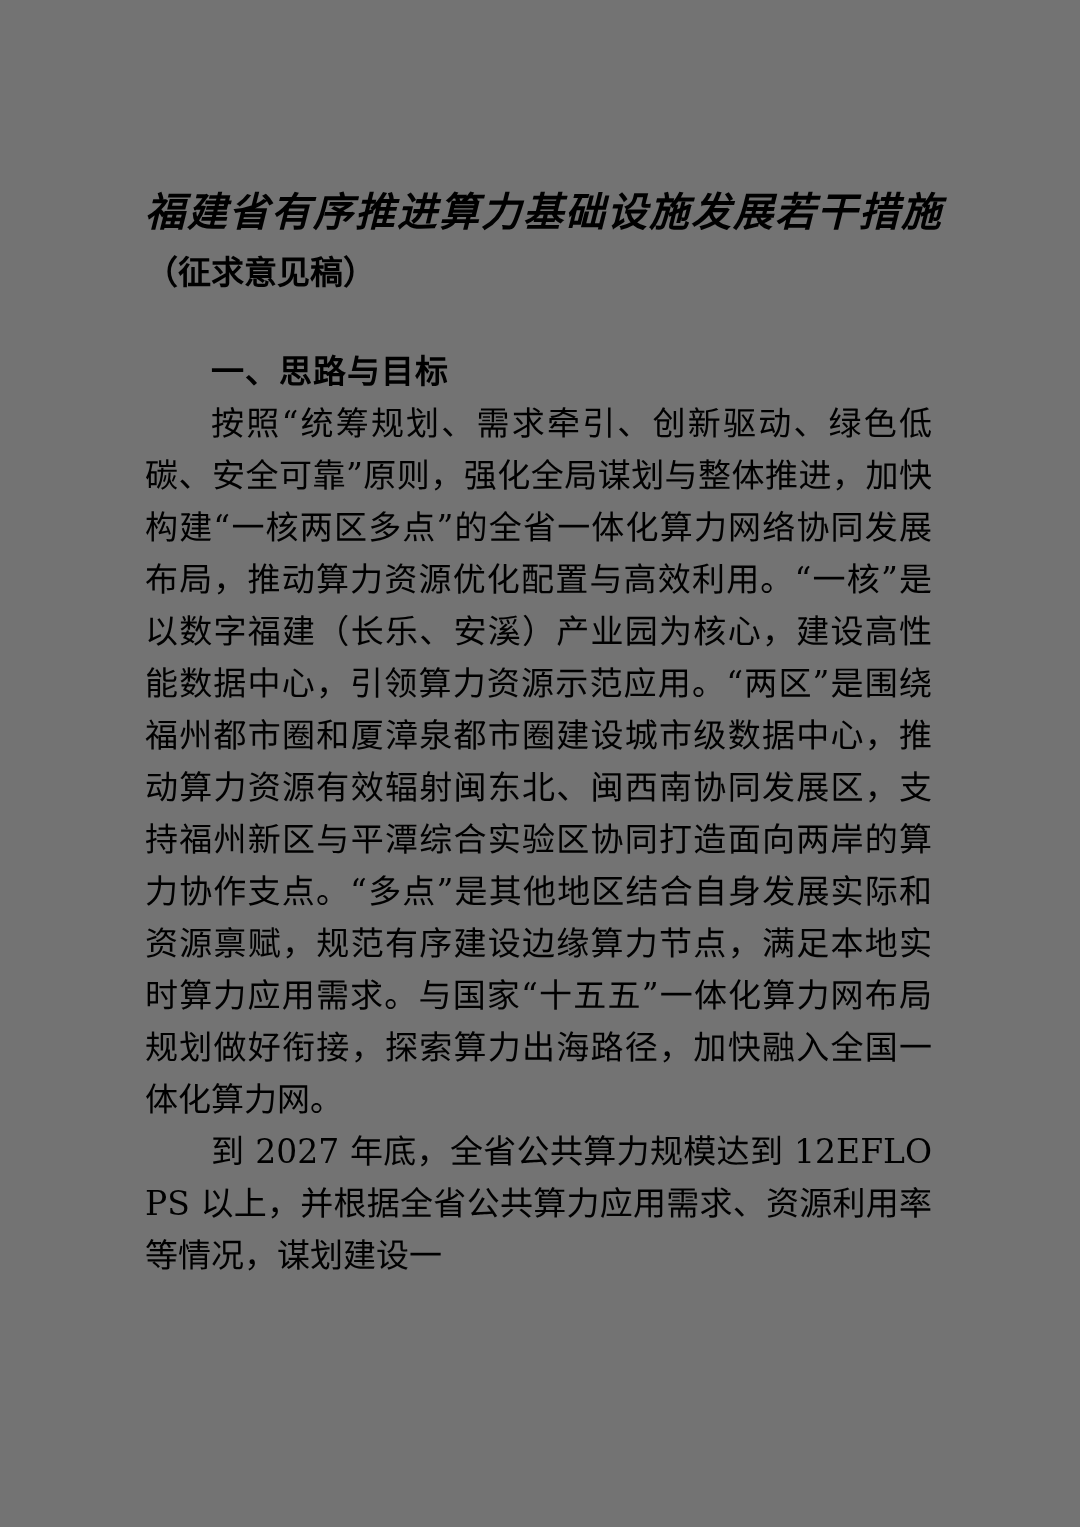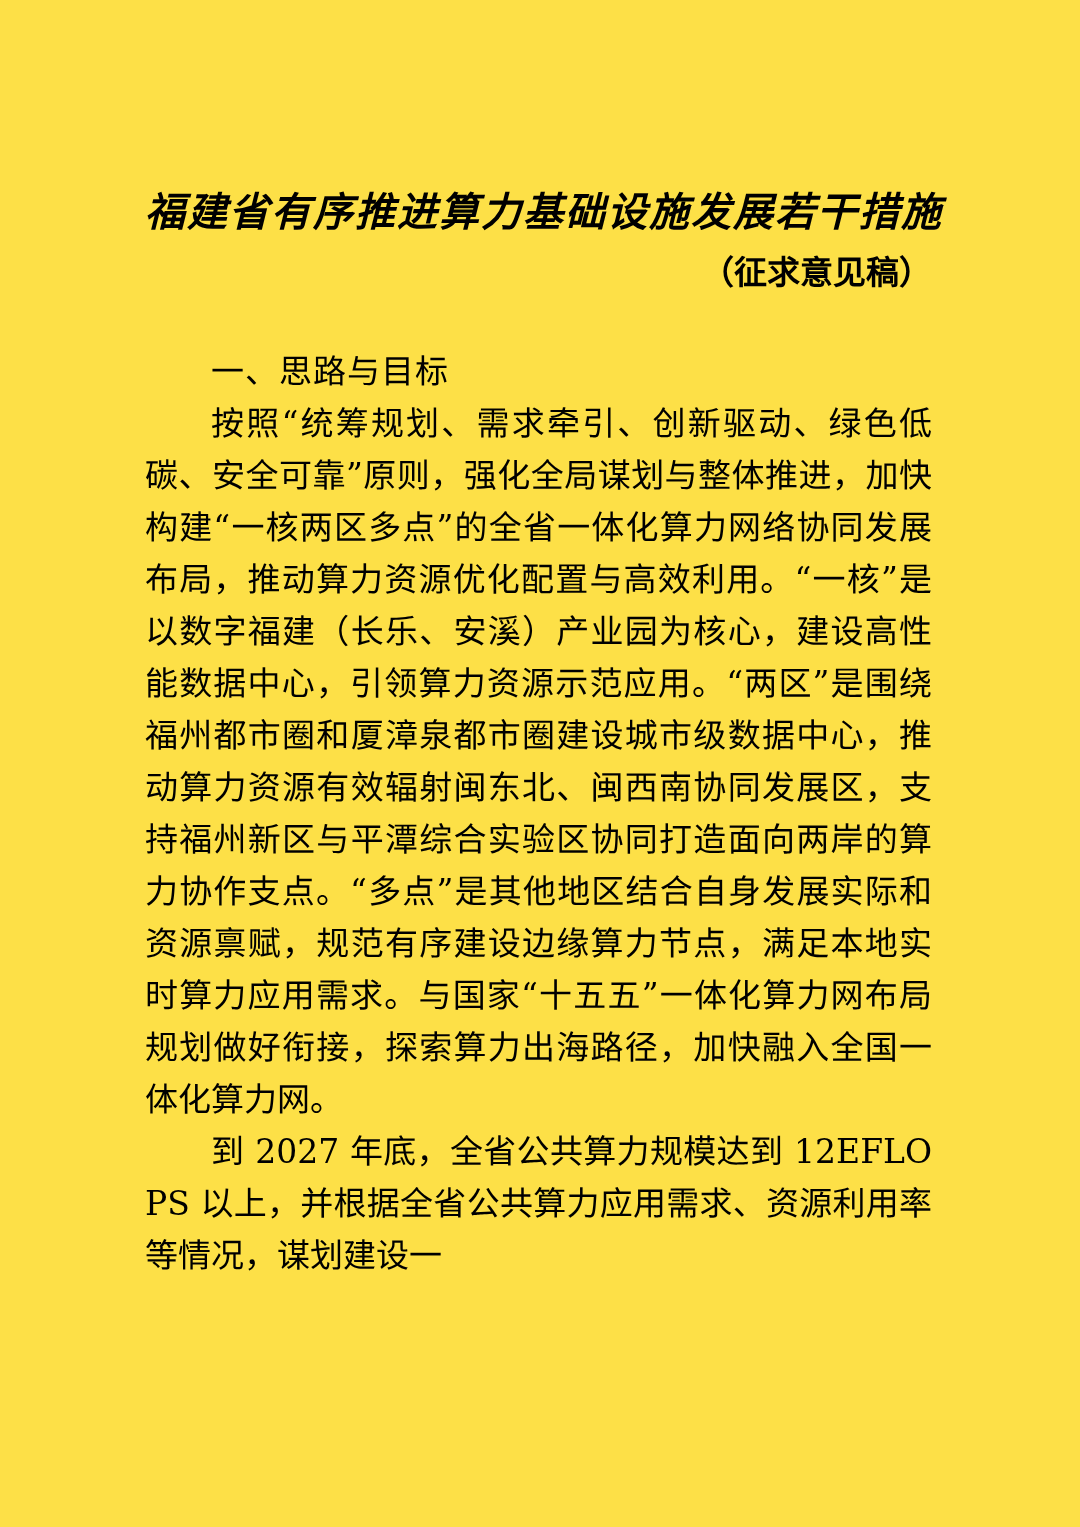--- a/index.html
+++ b/index.html
@@ -4,61 +4,61 @@
 <style>
   html, body {
     margin: 0;
     padding: 0;
     background: #ffffff;
   }
   .page {
     position: relative;
     width: 1080px;
     height: 1527px;
-    background: #fde047;
+    background: #737373;
     box-sizing: border-box;
     padding: 188px 148px 0 145px;
     color: #000000;
     overflow: hidden;
   }
   .doc-title {
     margin: 0;
     text-align: center;
     font-family: "DejaVu Serif", serif;
     font-style: italic;           
     font-weight: 700;
     font-size: 40px;
     line-height: 48px;
     letter-spacing: 2px;
     white-space: nowrap;
   }
   .doc-subtitle {
     margin-top: 16px;
-    text-align: right;
+    text-align: left;
     font-family: "DejaVu Serif", serif;
     font-weight: 700;
     font-size: 33px;
     line-height: 42px;
   }
   .doc-body {
     margin-top: 52px;
     font-family: "DejaVu Serif", serif;
     font-size: 33px;
     line-height: 52px;
     text-align: justify;
     text-justify: inter-ideograph;
   }
   .doc-body p {
     margin: 0;
     text-indent: 2em;
     word-break: break-all;
   }
   .doc-body p.section-heading {
     font-family: "DejaVu Sans", sans-serif;
-    font-weight: 400;
+    font-weight: 700;
     letter-spacing: 1px;
     margin-top: 44px;
   }
 </style>
 </head>
 <body>
 
 <div class="page">
 
   <h1 class="doc-title">福建省有序推进算力基础设施发展若干措施</h1>

